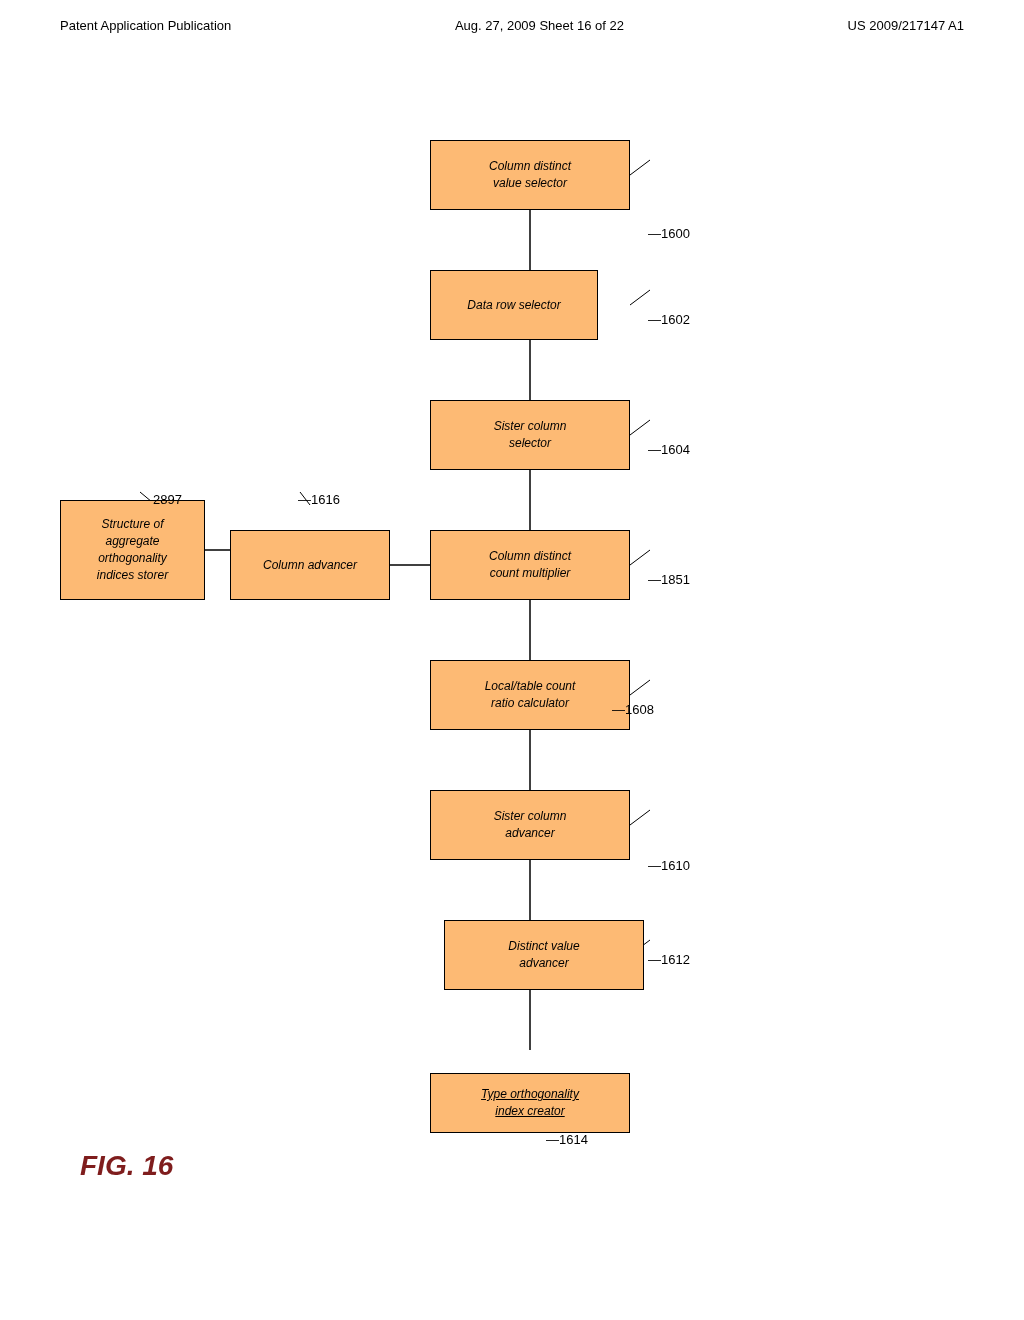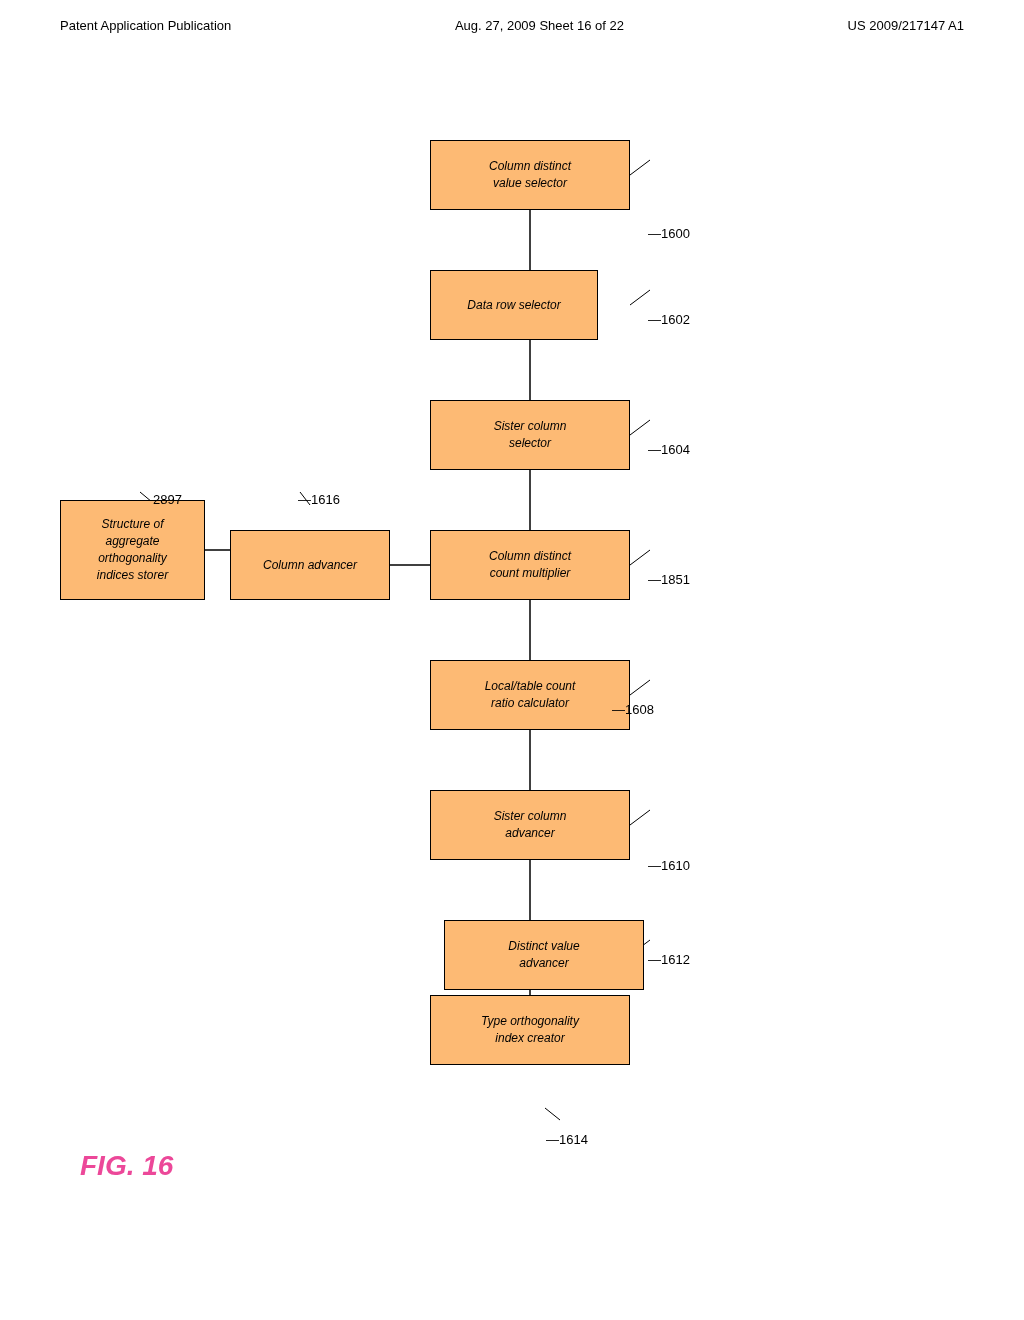--- a/index.html
+++ b/index.html
@@ -41,21 +41,21 @@
       position: absolute;
       font-size: 13px;
       color: #000;
       font-style: normal;
     }
     .fig-label {
       position: absolute;
       font-size: 28px;
       font-weight: bold;
       font-style: italic;
-      color: #ec4899;
+      color: #7f1d1d;
     }
     
     .connectors {
       position: absolute;
       top: 0;
       left: 0;
       width: 1024px;
       height: 1260px;
       pointer-events: none;
     }
@@ -119,21 +119,21 @@
       <div class="box" style="left: 430px; top: 340px; width: 200px; height: 70px; white-space: pre-line;">Sister column
 selector</div>
       <div class="box" style="left: 430px; top: 470px; width: 200px; height: 70px; white-space: pre-line;">Column distinct
 count multiplier</div>
       <div class="box" style="left: 430px; top: 600px; width: 200px; height: 70px; white-space: pre-line;">Local/table count
 ratio calculator</div>
       <div class="box" style="left: 430px; top: 730px; width: 200px; height: 70px; white-space: pre-line;">Sister column
 advancer</div>
       <div class="box" style="left: 444px; top: 860px; width: 200px; height: 70px; white-space: pre-line;">Distinct value
 advancer</div>
-      <div class="box" style="left: 430px; top: 935px; width: 200px; height: 70px; white-space: pre-line;">Type orthogonality
+      <div class="box" style="left: 430px; top: 1013px; width: 200px; height: 60px; white-space: pre-line; text-decoration: underline;">Type orthogonality
 index creator</div>
       <div class="box" style="left: 230px; top: 470px; width: 160px; height: 70px; white-space: pre-line;">Column advancer</div>
       <div class="box" style="left: 60px; top: 440px; width: 145px; height: 100px; white-space: pre-line;">Structure of
 aggregate
 orthogonality
 indices storer</div>
       <span class="label" style="left: 648px; top: 122px; margin-top: 44px;">—1600</span>
       <span class="label" style="left: 648px; top: 252px;">—1602</span>
       <span class="label" style="left: 648px; top: 382px;">—1604</span>
       <span class="label" style="left: 648px; top: 512px;">—1851</span>

